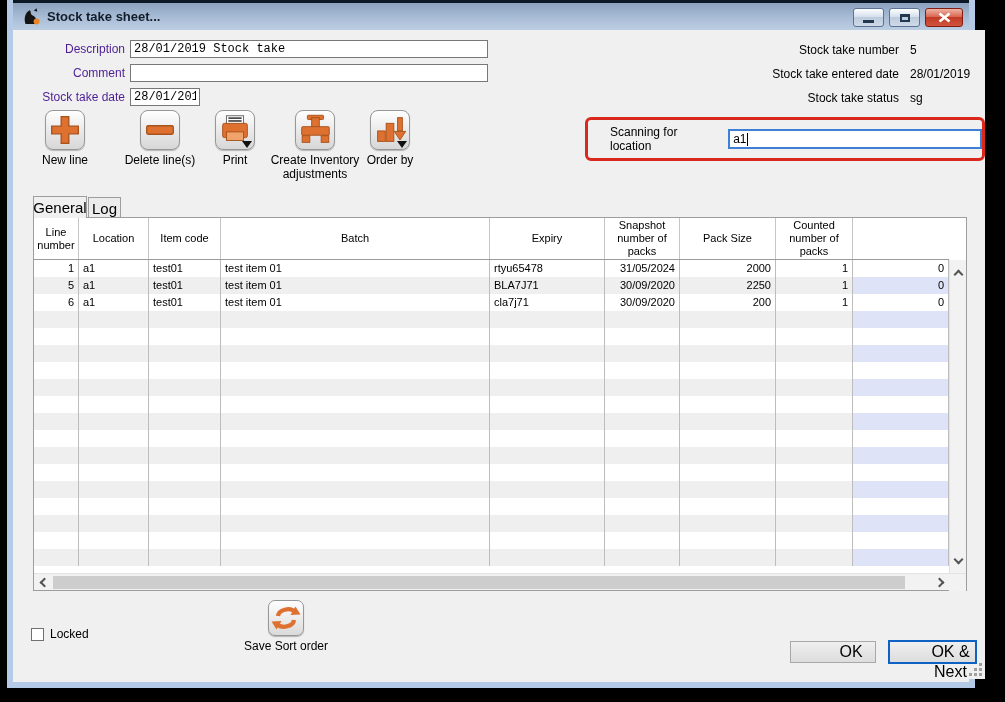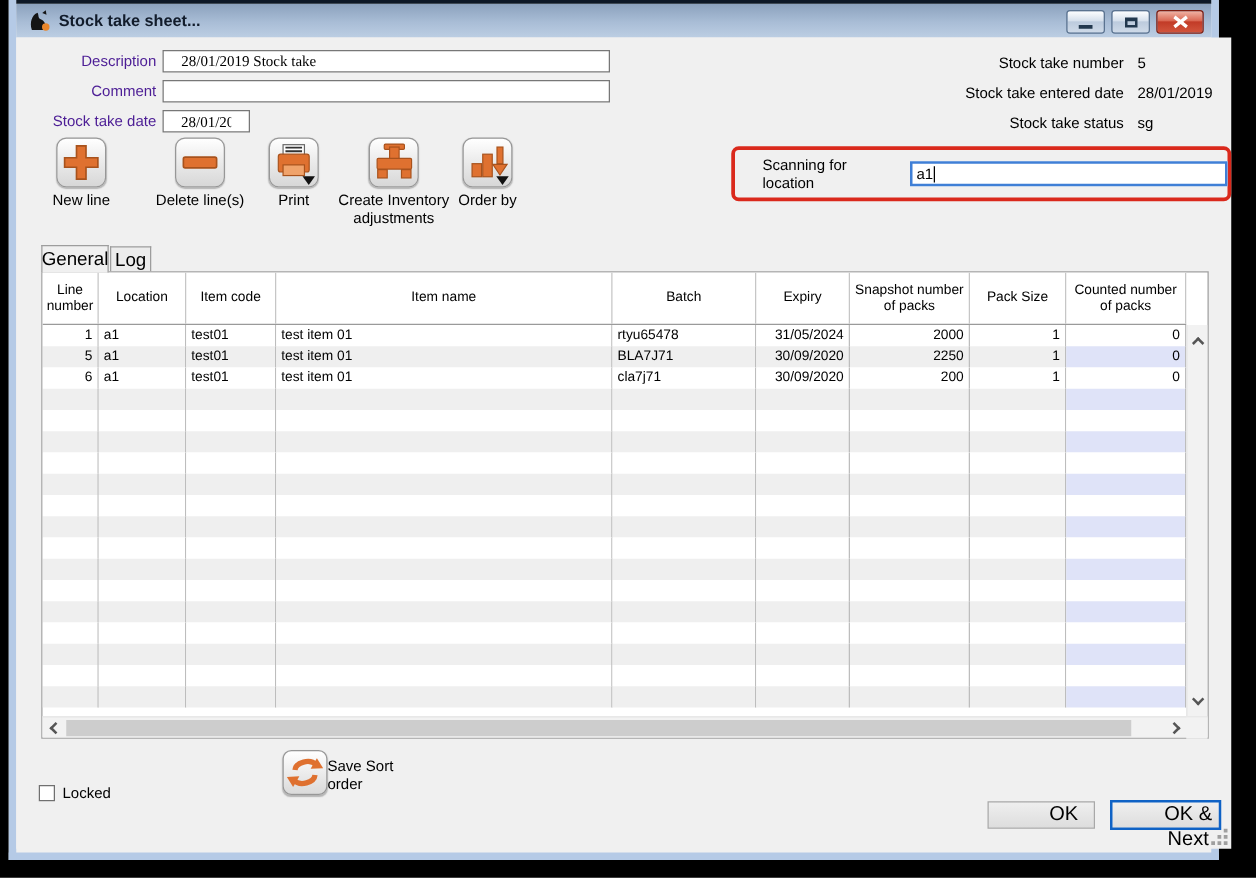--- a/index.html
+++ b/index.html
@@ -22,21 +22,21 @@
   .winbtn.close { width:38px; border:1px solid #7e1d10;
             background:linear-gradient(to bottom,#f0b3a4 0%,#da6853 45%,#c23b27 50%,#d1553d 100%); }
   .glyph-min { width:11px; height:3px; background:#22384e; margin-top:7px; }
   .glyph-max { width:10px; height:8px; border:2px solid #22384e; border-top-width:3px; background:transparent; }
 
   .body { position:relative; width:972px; height:649px; background:#f0f0f0; font-size:12px; color:#000; }
 
   
   .flabel { position:absolute; width:112px; text-align:right; font-size:12px; color:#4c1d95; }
   .finput { position:absolute; height:18px; border:1px solid #777; background:#fff;
-            font-family:Liberation Serif, serif; font-size:12px; padding:0 14px; }
+            font-family:Liberation Mono, monospace; font-size:12px; padding:0 3px; }
   .rlabel { position:absolute; width:200px; text-align:right; font-size:12px; }
   .rvalue { position:absolute; font-size:12px; }
 
   
   .tool { position:absolute; top:80px; display:flex; flex-direction:column; align-items:center; }
   .tool-ico { position:relative; width:40px; height:40px; border:1px solid #979797; border-radius:8px;
               background:linear-gradient(to bottom,#ffffff 0%,#ececec 45%,#d7d7d7 100%);
               box-shadow:0 1px 1px rgba(0,0,0,.25); display:flex; align-items:center; justify-content:center; }
   .tool-lbl { margin-top:3px; font-size:12px; text-align:center; line-height:14px; }
   .dd-tri { position:absolute; right:2px; bottom:1px; width:0; height:0;
@@ -81,21 +81,21 @@
   .hcorner { width:17px; height:17px; background:#f2f2f2; }
   .chev { width:7px; height:7px; border-right:2px solid #555; border-bottom:2px solid #555; }
   .chev.left { transform:rotate(135deg); margin-left:3px; }
   .chev.right { transform:rotate(-45deg); margin-right:3px; }
   .chev.up { transform:rotate(-135deg); margin-top:3px; }
   .chev.down { transform:rotate(45deg); margin-bottom:3px; }
 
   
   .locked { position:absolute; left:18px; top:597px; display:flex; align-items:center; }
   .checkbox { width:13px; height:13px; background:#fff; border:1px solid #707070; margin-right:6px; }
-  .savesort { position:absolute; left:213px; top:570px; width:120px; display:flex; align-items:center; }
+  .savesort { position:absolute; left:213px; top:570px; width:120px; display:flex; flex-direction:column; align-items:center; }
   .savesort .ico { width:36px; height:36px; border:1px solid #979797; border-radius:7px;
                    background:linear-gradient(to bottom,#ffffff,#dadada);
                    display:flex; align-items:center; justify-content:center; box-shadow:0 1px 1px rgba(0,0,0,.25); }
   .savesort .lbl { margin-top:3px; font-size:12px; }
   .btn { position:absolute; top:611px; height:22px; font-size:16px; text-align:center; line-height:20px;
          background:linear-gradient(to bottom,#efefef,#dddddd); border:1px solid #a8a8a8;padding-left:36px; }
   .btn.ok { left:777px; width:86px; }
   .btn.oknext { left:875px; top:610px; width:89px; height:24px; line-height:20px; border:2px solid #0f62c5; }
   .grip { position:absolute; right:3px; bottom:3px; width:12px; height:12px; }
   .grip i { position:absolute; width:3px; height:3px; background:#9f9f9f; }
@@ -216,21 +216,20 @@
       <span>Log</span>
     </div>
 
     <div class="panel">
       <div class="table-wrap">
         <div class="table-main">
           <div class="thead">
             <div class="hcell">Line number</div>
             <div class="hcell">Location</div>
             <div class="hcell">Item code</div>
-            <div class="hcell">Item name</div>
             <div class="hcell">Batch</div>
             <div class="hcell">Expiry</div>
             <div class="hcell">Snapshot number of packs</div>
             <div class="hcell">Pack Size</div>
             <div class="hcell">Counted number of packs</div>
           </div>
           <div id="rows">
               <div class="trow">
                 <div class="tcell c0">1</div>
                 <div class="tcell c1">a1</div>

